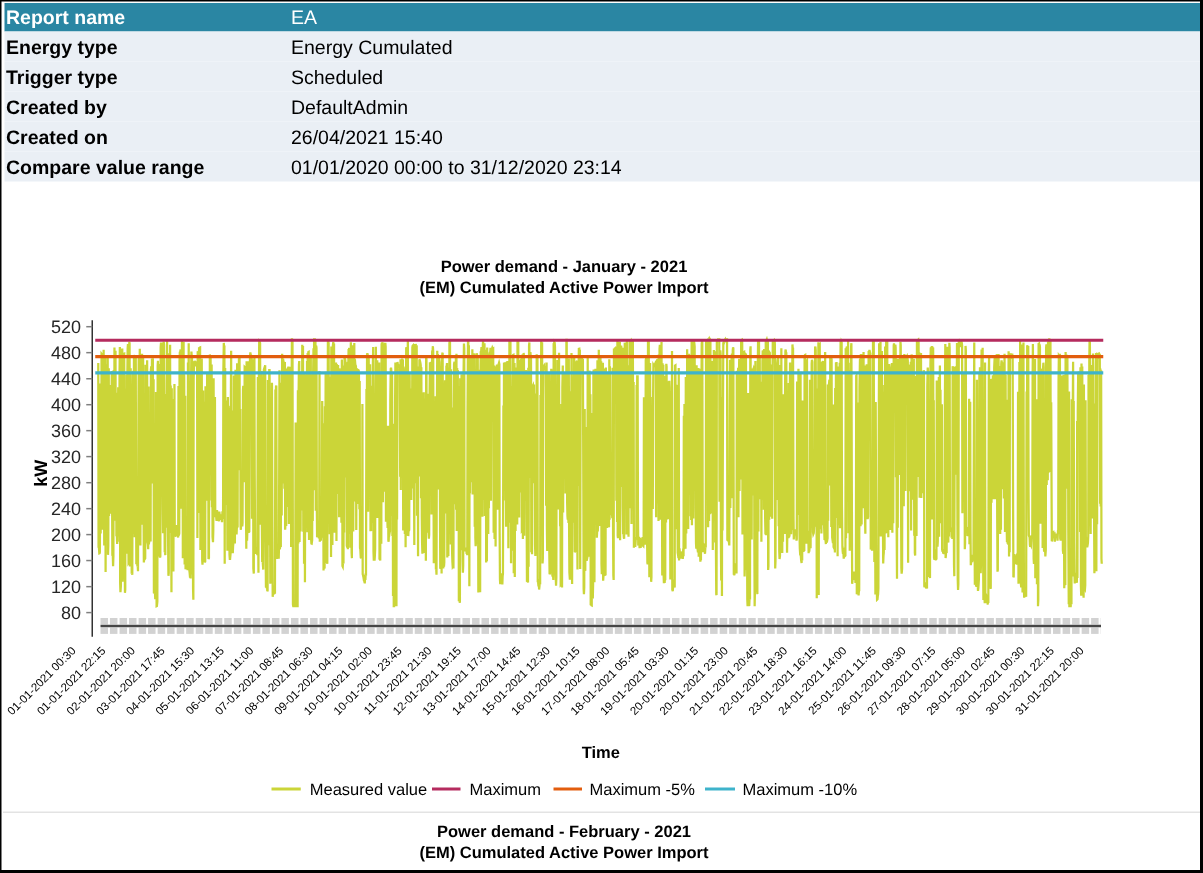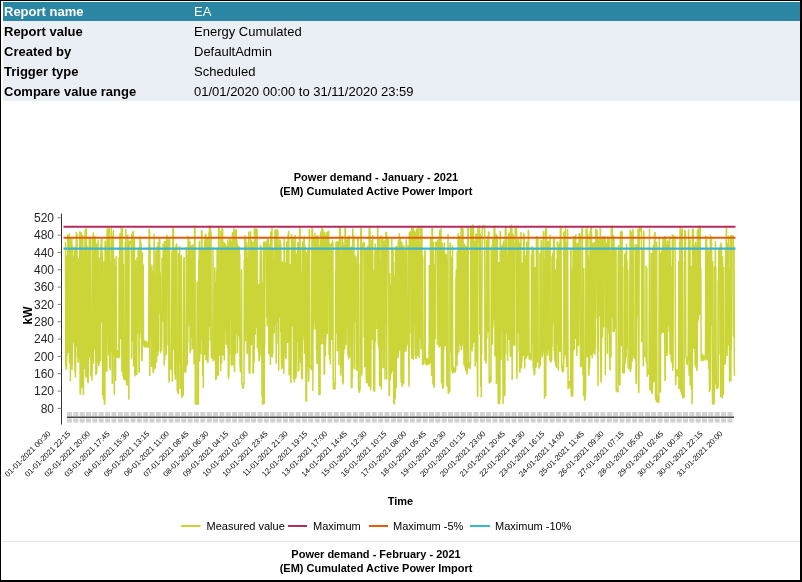--- a/index.html
+++ b/index.html
@@ -12,34 +12,38 @@
 </style></head>
 <body>
 <div class="frame"></div>
 <table class="info">
 <tbody>
       <tr class="hdr">
         <td class="l">Report name</td>
         <td>EA</td>
       </tr>
 <tr class="row">
-        <td class="l">Report value</td>
+        <td class="l">Energy type</td>
         <td>Energy Cumulated</td>
+      </tr>
+<tr class="row">
+        <td class="l">Trigger type</td>
+        <td>Scheduled</td>
       </tr>
 <tr class="row">
         <td class="l">Created by</td>
         <td>DefaultAdmin</td>
       </tr>
 <tr class="row">
-        <td class="l">Trigger type</td>
-        <td>Scheduled</td>
+        <td class="l">Created on</td>
+        <td>26/04/2021 15:40</td>
       </tr>
 <tr class="row">
         <td class="l">Compare value range</td>
-        <td>01/01/2020 00:00 to 31/11/2020 23:59</td>
+        <td>01/01/2020 00:00 to 31/12/2020 23:14</td>
       </tr>
 </tbody>
   </table>
 <svg width="802" height="582" style="position:absolute;left:0;top:0;">
 <text x="376" y="181" text-anchor="middle" font-size="11" font-weight="bold" fill="#000">Power demand - January - 2021</text>
 <text x="376" y="195" text-anchor="middle" font-size="11" font-weight="bold" fill="#000">(EM) Cumulated Active Power Import</text>
 <polyline points="65.5,242.0 65.7,364.4 65.9,364.4 66.2,368.9 66.4,368.8 66.6,367.9 66.8,255.6 67.1,355.7 67.3,269.8 67.5,344.6 67.7,235.9 68.0,236.3 68.2,238.9 68.4,236.9 68.6,353.1 68.9,273.6 69.1,233.2 69.3,324.8 69.5,363.6 69.8,259.8 70.0,353.9 70.2,237.6 70.4,381.4 70.7,280.0 70.9,245.2 71.1,335.3 71.3,242.8 71.6,317.8 71.8,238.5 72.0,369.9 72.2,363.5 72.5,245.5 72.7,344.0 72.9,257.5 73.1,259.4 73.4,260.7 73.6,259.6 73.8,342.5 74.0,256.7 74.3,329.6 74.5,247.3 74.7,325.9 74.9,370.1 75.2,370.4 75.4,377.5 75.6,370.9 75.8,246.6 76.1,335.0 76.3,231.7 76.5,347.1 76.7,256.8 77.0,233.9 77.2,322.3 77.4,261.8 77.6,356.8 77.9,356.8 78.1,362.7 78.3,356.7 78.5,361.2 78.8,258.1 79.0,352.4 79.2,355.9 79.4,357.5 79.7,248.4 79.9,231.3 80.1,388.8 80.3,394.8 80.6,390.4 80.8,235.5 81.0,234.4 81.2,235.2 81.5,232.4 81.7,387.8 81.9,380.1 82.1,259.0 82.4,237.1 82.6,235.9 82.8,235.8 83.0,334.7 83.3,395.2 83.5,392.9 83.7,259.2 83.9,324.0 84.2,369.1 84.4,249.9 84.6,327.0 84.8,258.4 85.1,232.3 85.3,229.3 85.5,345.6 85.7,375.1 86.0,374.6 86.2,227.9 86.4,229.1 86.6,377.7 86.9,266.9 87.1,245.5 87.3,339.6 87.5,266.9 87.8,382.5 88.0,380.9 88.2,383.2 88.4,283.0 88.7,249.0 88.9,247.3 89.1,355.8 89.3,236.6 89.6,239.7 89.8,358.1 90.0,236.9 90.2,342.9 90.5,237.6 90.7,331.9 90.9,376.1 91.1,373.6 91.4,373.5 91.6,377.6 91.8,377.1 92.0,380.8 92.3,276.5 92.5,237.0 92.7,351.5 92.9,255.3 93.2,232.5 93.4,358.3 93.6,363.7 93.8,265.4 94.1,240.2 94.3,349.8 94.5,246.7 94.7,235.8 95.0,317.7 95.2,245.0 95.4,237.5 95.6,318.2 95.9,375.0 96.1,372.7 96.3,373.0 96.5,372.7 96.8,372.3 97.0,243.2 97.2,320.0 97.4,244.0 97.7,245.4 97.9,361.2 98.1,240.1 98.3,361.3 98.6,362.8 98.8,366.1 99.0,257.7 99.2,362.8 99.5,360.9 99.7,357.4 99.9,357.4 100.1,360.2 100.4,360.2 100.6,246.7 100.8,244.3 101.0,322.4 101.3,239.0 101.5,242.6 101.7,242.8 101.9,238.8 102.2,322.2 102.4,252.9 102.6,395.0 102.8,395.1 103.1,395.2 103.3,394.4 103.5,399.4 103.7,394.3 104.0,261.3 104.2,322.3 104.4,404.1 104.6,404.0 104.9,401.2 105.1,243.8 105.3,240.5 105.5,337.1 105.8,242.7 106.0,335.8 106.2,366.1 106.4,370.4 106.7,371.7 106.9,370.7 107.1,231.7 107.3,229.1 107.6,229.1 107.8,232.0 108.0,330.2 108.2,282.0 108.5,336.5 108.7,355.5 108.9,284.5 109.1,227.7 109.4,229.9 109.6,330.0 109.8,368.1 110.0,367.5 110.2,370.1 110.5,262.6 110.7,349.1 110.9,351.8 111.1,274.8 111.4,226.9 111.6,341.0 111.8,256.1 112.0,353.9 112.3,383.9 112.5,381.9 112.7,275.1 112.9,235.5 113.2,328.8 113.4,229.9 113.6,355.4 113.8,257.0 114.1,327.7 114.3,394.9 114.5,258.9 114.7,346.3 115.0,377.7 115.2,379.6 115.4,374.9 115.6,381.0 115.9,266.0 116.1,317.6 116.3,256.0 116.5,357.0 116.8,357.1 117.0,355.5 117.2,355.2 117.4,357.4 117.7,350.0 117.9,357.7 118.1,351.8 118.3,353.5 118.6,354.2 118.8,358.4 119.0,257.3 119.2,357.0 119.5,355.6 119.7,240.7 119.9,234.5 120.1,235.0 120.4,233.0 120.6,315.4 120.8,271.9 121.0,339.2 121.3,227.3 121.5,315.0 121.7,260.5 121.9,372.2 122.2,272.8 122.4,227.9 122.6,354.4 122.8,249.5 123.1,376.4 123.3,370.4 123.5,263.8 123.7,379.5 124.0,378.2 124.2,376.3 124.4,378.4 124.6,374.6 124.9,374.2 125.1,380.1 125.3,241.7 125.5,317.9 125.8,228.9 126.0,329.2 126.2,379.8 126.4,381.5 126.7,385.1 126.9,380.8 127.1,385.7 127.3,259.8 127.6,234.4 127.8,237.3 128.0,236.7 128.2,383.0 128.5,266.8 128.7,392.1 128.9,399.8 129.1,252.9 129.4,240.9 129.6,241.7 129.8,240.6 130.0,241.3 130.3,244.2 130.5,241.2 130.7,244.0 130.9,240.9 131.2,242.3 131.4,244.0 131.6,358.7 131.8,234.1 132.1,235.6 132.3,234.1 132.5,342.0 132.7,232.2 133.0,232.2 133.2,231.8 133.4,231.7 133.6,366.6 133.9,268.4 134.1,355.7 134.3,239.7 134.5,239.7 134.8,373.5 135.0,376.4 135.2,370.3 135.4,260.3 135.7,373.3 135.9,267.8 136.1,344.3 136.3,368.1 136.6,374.9 136.8,374.4 137.0,257.5 137.2,260.4 137.5,333.8 137.7,270.5 137.9,325.4 138.1,248.9 138.4,249.8 138.6,249.3 138.8,248.5 139.0,372.7 139.3,372.0 139.5,259.5 139.7,333.6 139.9,236.3 140.2,238.7 140.4,237.8 140.6,316.9 140.8,244.7 141.1,243.0 141.3,338.1 141.5,261.5 141.7,357.9 142.0,361.5 142.2,353.3 142.4,252.2 142.6,318.1 142.9,272.9 143.1,344.9 143.3,264.6 143.5,343.0 143.8,343.8 144.0,340.1 144.2,345.7 144.4,347.3 144.7,340.0 144.9,346.0 145.1,343.7 145.3,347.3 145.6,345.8 145.8,345.8 146.0,347.6 146.2,341.1 146.5,343.4 146.7,346.6 146.9,344.3 147.1,343.0 147.4,345.6 147.6,346.4 147.8,345.0 148.0,348.2 148.3,340.9 148.5,343.5 148.7,345.9 148.9,247.4 149.2,228.6 149.4,232.1 149.6,230.4 149.8,375.9 150.1,245.4 150.3,319.6 150.5,267.0 150.7,335.1 151.0,268.5 151.2,336.6 151.4,280.5 151.6,367.1 151.9,264.6 152.1,325.5 152.3,270.5 152.5,329.4 152.8,271.8 153.0,369.7 153.2,372.6 153.4,372.6 153.7,369.1 153.9,269.6 154.1,233.8 154.3,363.4 154.6,273.7 154.8,330.9 155.0,277.9 155.2,368.8 155.4,364.0 155.7,360.9 155.9,250.3 156.1,344.8 156.3,271.4 156.6,362.4 156.8,266.7 157.0,246.5 157.2,329.1 157.5,268.1 157.7,356.3 157.9,351.7 158.1,242.2 158.4,351.6 158.6,250.2 158.8,313.5 159.0,259.5 159.3,238.8 159.5,240.2 159.7,238.3 159.9,313.4 160.2,272.6 160.4,350.6 160.6,353.2 160.8,345.9 161.1,347.4 161.3,348.9 161.5,350.9 161.7,348.6 162.0,259.9 162.2,257.3 162.4,260.1 162.6,258.3 162.9,321.5 163.1,244.6 163.3,244.8 163.5,247.2 163.8,247.5 164.0,341.3 164.2,365.8 164.4,240.9 164.7,360.4 164.9,354.5 165.1,243.0 165.3,343.3 165.6,240.8 165.8,355.3 166.0,351.2 166.2,354.8 166.5,246.6 166.7,237.5 166.9,234.9 167.1,236.6 167.4,236.8 167.6,237.3 167.8,238.5 168.0,345.8 168.3,241.7 168.5,239.8 168.7,242.0 168.9,379.0 169.2,382.4 169.4,268.6 169.6,238.0 169.8,315.2 170.1,368.5 170.3,366.3 170.5,364.7 170.7,369.3 171.0,367.2 171.2,364.9 171.4,368.0 171.6,370.1 171.9,251.3 172.1,353.8 172.3,381.8 172.5,262.0 172.8,227.7 173.0,228.0 173.2,227.9 173.4,228.7 173.7,349.8 173.9,258.1 174.1,329.9 174.3,247.4 174.6,352.0 174.8,374.7 175.0,373.4 175.2,375.3 175.5,379.7 175.7,260.2 175.9,246.4 176.1,245.8 176.4,246.9 176.6,244.4 176.8,243.5 177.0,356.2 177.3,391.6 177.5,387.4 177.7,392.2 177.9,387.2 178.2,394.2 178.4,393.7 178.6,253.3 178.8,363.5 179.1,271.3 179.3,331.3 179.5,246.8 179.7,246.8 180.0,320.5 180.2,389.1 180.4,385.9 180.6,381.6 180.9,383.0 181.1,383.5 181.3,255.2 181.5,328.8 181.8,397.9 182.0,394.8 182.2,395.7 182.4,392.3 182.7,396.3 182.9,393.9 183.1,390.3 183.3,395.8 183.6,259.6 183.8,323.5 184.0,257.7 184.2,257.0 184.5,370.0 184.7,372.6 184.9,371.4 185.1,369.2 185.4,370.3 185.6,370.0 185.8,372.5 186.0,364.5 186.3,246.9 186.5,366.2 186.7,365.3 186.9,362.0 187.2,364.6 187.4,265.4 187.6,255.1 187.8,343.6 188.1,235.8 188.3,322.4 188.5,248.4 188.7,239.1 189.0,241.1 189.2,320.4 189.4,241.2 189.6,325.9 189.9,241.4 190.1,353.1 190.3,349.4 190.5,348.5 190.8,350.6 191.0,247.7 191.2,246.5 191.4,246.0 191.7,338.0 191.9,245.0 192.1,245.8 192.3,244.4 192.6,349.3 192.8,246.3 193.0,247.9 193.2,247.3 193.5,244.5 193.7,325.0 193.9,263.5 194.1,364.6 194.4,263.8 194.6,226.2 194.8,226.2 195.0,226.9 195.3,403.1 195.5,404.1 195.7,404.1 195.9,404.1 196.2,404.1 196.4,404.1 196.6,401.2 196.8,404.1 197.1,281.7 197.3,403.7 197.5,404.1 197.7,404.1 198.0,402.9 198.2,404.1 198.4,404.1 198.6,260.2 198.9,362.3 199.1,259.9 199.3,243.1 199.5,240.7 199.7,361.3 200.0,282.9 200.2,247.9 200.4,354.3 200.6,270.2 200.9,340.3 201.1,254.6 201.3,318.7 201.5,229.8 201.8,320.7 202.0,230.7 202.2,354.5 202.4,270.7 202.7,375.8 202.9,265.3 203.1,248.5 203.3,388.1 203.6,250.1 203.8,350.2 204.0,255.5 204.2,321.4 204.5,273.6 204.7,240.7 204.9,354.9 205.1,235.3 205.4,236.2 205.6,234.6 205.8,234.5 206.0,360.0 206.3,272.6 206.5,240.4 206.7,341.1 206.9,239.4 207.2,238.9 207.4,358.9 207.6,362.3 207.8,362.4 208.1,360.1 208.3,272.9 208.5,347.4 208.7,252.1 209.0,232.1 209.2,326.9 209.4,226.2 209.6,226.2 209.9,226.2 210.1,228.2 210.3,227.0 210.5,340.5 210.8,230.5 211.0,232.0 211.2,337.1 211.4,358.2 211.7,357.0 211.9,353.4 212.1,351.5 212.3,351.7 212.6,359.0 212.8,354.6 213.0,247.3 213.2,361.2 213.5,354.0 213.7,359.6 213.9,360.4 214.1,355.7 214.4,358.4 214.6,356.6 214.8,267.3 215.0,314.7 215.3,282.2 215.5,329.3 215.7,380.3 215.9,374.3 216.2,373.9 216.4,379.1 216.6,270.9 216.8,352.6 217.1,247.9 217.3,345.8 217.5,276.0 217.7,373.2 218.0,372.7 218.2,375.9 218.4,281.7 218.6,227.9 218.9,227.7 219.1,228.9 219.3,338.8 219.5,273.5 219.8,356.1 220.0,258.5 220.2,353.9 220.4,251.1 220.7,371.3 220.9,231.0 221.1,351.5 221.3,277.0 221.6,363.4 221.8,231.9 222.0,229.8 222.2,228.1 222.5,231.5 222.7,229.0 222.9,355.2 223.1,265.7 223.4,334.8 223.6,262.2 223.8,336.5 224.0,241.7 224.3,360.6 224.5,242.7 224.7,329.3 224.9,245.5 225.2,245.7 225.4,243.4 225.6,313.3 225.8,248.0 226.1,344.8 226.3,245.6 226.5,248.2 226.7,326.8 227.0,258.4 227.2,318.2 227.4,255.7 227.6,348.5 227.9,239.6 228.1,262.7 228.3,377.4 228.5,377.8 228.8,372.8 229.0,375.7 229.2,243.6 229.4,355.0 229.7,238.4 229.9,239.2 230.1,239.5 230.3,241.3 230.6,318.4 230.8,242.9 231.0,242.7 231.2,363.8 231.5,365.0 231.7,360.1 231.9,366.2 232.1,248.8 232.4,232.6 232.6,233.6 232.8,232.0 233.0,356.0 233.3,251.5 233.5,365.1 233.7,249.2 233.9,228.1 234.2,339.7 234.4,368.7 234.6,372.1 234.8,252.9 235.1,232.9 235.3,230.1 235.5,354.3 235.7,262.9 236.0,332.6 236.2,228.7 236.4,334.3 236.6,239.6 236.9,243.3 237.1,243.5 237.3,244.3 237.5,353.3 237.8,266.1 238.0,245.5 238.2,336.0 238.4,268.4 238.7,246.1 238.9,247.9 239.1,246.6 239.3,249.4 239.6,339.5 239.8,254.0 240.0,365.4 240.2,366.0 240.5,371.7 240.7,372.2 240.9,366.1 241.1,369.1 241.4,369.6 241.6,269.4 241.8,382.8 242.0,383.5 242.3,384.9 242.5,386.2 242.7,386.1 242.9,387.7 243.2,388.9 243.4,383.2 243.6,386.6 243.8,382.2 244.0,383.9 244.3,259.4 244.5,329.7 244.7,236.6 244.9,235.5 245.2,236.8 245.4,341.2 245.6,239.1 245.8,238.9 246.1,327.6 246.3,243.4 246.5,244.4 246.7,242.8 247.0,354.1 247.2,350.8 247.4,354.0 247.6,257.1 247.9,348.6 248.1,272.7 248.3,332.4 248.5,247.4 248.8,231.4 249.0,367.8 249.2,373.8 249.4,368.1 249.7,373.8 249.9,370.7 250.1,365.6 250.3,269.1 250.6,231.2 250.8,345.1 251.0,240.6 251.2,338.2 251.5,240.2 251.7,345.3 251.9,243.4 252.1,243.7 252.4,243.2 252.6,242.2 252.8,241.7 253.0,371.5 253.3,371.2 253.5,373.7 253.7,249.5 253.9,330.8 254.2,362.5 254.4,229.5 254.6,228.5 254.8,229.6 255.1,228.2 255.3,334.8 255.5,250.7 255.7,230.1 256.0,229.8 256.2,233.3 256.4,230.4 256.6,327.9 256.9,228.5 257.1,231.2 257.3,347.8 257.5,345.3 257.8,345.5 258.0,342.4 258.2,343.0 258.4,352.0 258.7,283.8 258.9,360.1 259.1,361.2 259.3,355.7 259.6,356.1 259.8,354.8 260.0,354.0 260.2,266.7 260.5,245.9 260.7,245.1 260.9,247.1 261.1,343.8 261.4,249.4 261.6,357.4 261.8,283.8 262.0,397.4 262.3,283.2 262.5,404.1 262.7,404.1 262.9,282.5 263.2,404.1 263.4,269.0 263.6,241.7 263.8,404.1 264.1,402.5 264.3,404.1 264.5,255.8 264.7,346.4 265.0,241.3 265.2,242.9 265.4,244.6 265.6,244.4 265.9,242.9 266.1,244.2 266.3,244.2 266.5,244.0 266.8,317.8 267.0,239.5 267.2,326.6 267.4,242.3 267.7,242.8 267.9,240.7 268.1,239.1 268.3,240.4 268.6,240.4 268.8,353.7 269.0,244.4 269.2,245.9 269.5,341.6 269.7,258.1 269.9,356.0 270.1,259.8 270.4,364.9 270.6,268.9 270.8,232.1 271.0,231.5 271.3,322.1 271.5,357.1 271.7,252.1 271.9,226.2 272.2,357.4 272.4,352.0 272.6,353.9 272.8,353.2 273.1,248.3 273.3,321.7 273.5,259.0 273.7,322.4 274.0,263.8 274.2,333.4 274.4,270.1 274.6,322.3 274.9,231.5 275.1,230.5 275.3,230.3 275.5,325.6 275.8,229.4 276.0,320.6 276.2,363.4 276.4,253.5 276.7,322.1 276.9,232.7 277.1,229.3 277.3,230.2 277.6,231.4 277.8,231.3 278.0,343.8 278.2,245.4 278.5,245.6 278.7,370.8 278.9,244.3 279.1,247.5 279.4,317.7 279.6,240.2 279.8,240.1 280.0,240.7 280.3,242.1 280.5,243.6 280.7,332.2 280.9,244.9 281.2,345.0 281.4,362.0 281.6,369.1 281.8,365.9 282.1,262.0 282.3,351.0 282.5,261.5 282.7,345.7 283.0,368.6 283.2,265.6 283.4,364.8 283.6,283.7 283.9,373.9 284.1,238.4 284.3,239.2 284.5,355.1 284.8,274.9 285.0,349.0 285.2,262.5 285.4,337.9 285.7,355.3 285.9,359.1 286.1,356.5 286.3,272.9 286.6,241.5 286.8,242.1 287.0,244.0 287.2,244.1 287.5,241.2 287.7,343.0 287.9,267.3 288.1,234.5 288.4,233.3 288.6,230.8 288.8,234.1 289.0,320.2 289.2,375.5 289.5,371.6 289.7,373.4 289.9,371.7 290.1,375.1 290.4,264.1 290.6,379.6 290.8,379.1 291.0,383.2 291.3,265.7 291.5,233.9 291.7,321.4 291.9,236.0 292.2,326.4 292.4,260.4 292.6,324.3 292.8,238.7 293.1,241.4 293.3,333.8 293.5,378.5 293.7,379.1 294.0,375.4 294.2,254.1 294.4,382.4 294.6,245.1 294.9,235.7 295.1,235.1 295.3,320.9 295.5,378.9 295.8,374.0 296.0,377.7 296.2,374.8 296.4,266.7 296.7,253.5 296.9,340.8 297.1,271.6 297.3,342.3 297.6,243.8 297.8,244.2 298.0,242.0 298.2,371.7 298.5,367.2 298.7,369.8 298.9,370.7 299.1,245.0 299.4,333.2 299.6,228.9 299.8,227.2 300.0,226.3 300.3,339.1 300.5,363.0 300.7,246.2 300.9,342.1 301.2,271.6 301.4,368.1 301.6,374.6 301.8,377.7 302.1,377.2 302.3,379.0 302.5,269.7 302.7,242.7 303.0,241.1 303.2,334.9 303.4,253.1 303.6,336.1 303.9,237.5 304.1,339.9 304.3,235.8 304.5,354.0 304.8,245.3 305.0,347.5 305.2,246.6 305.4,324.3 305.7,257.4 305.9,400.9 306.1,397.2 306.3,400.2 306.6,401.9 306.8,252.2 307.0,348.3 307.2,271.6 307.5,330.8 307.7,249.5 307.9,366.9 308.1,257.7 308.4,374.7 308.6,381.8 308.8,377.0 309.0,252.0 309.3,229.0 309.5,232.5 309.7,367.3 309.9,365.8 310.2,367.5 310.4,365.0 310.6,367.2 310.8,365.5 311.1,369.2 311.3,365.3 311.5,370.1 311.7,271.9 312.0,227.4 312.2,226.2 312.4,324.3 312.6,230.1 312.9,390.9 313.1,250.8 313.3,328.8 313.5,265.0 313.8,237.7 314.0,236.8 314.2,321.5 314.4,237.1 314.7,316.7 314.9,232.8 315.1,329.6 315.3,246.4 315.6,237.0 315.8,237.6 316.0,236.1 316.2,235.7 316.5,351.1 316.7,266.9 316.9,358.7 317.1,364.1 317.4,360.9 317.6,270.6 317.8,235.5 318.0,236.2 318.3,356.1 318.5,237.1 318.7,336.7 318.9,395.0 319.2,246.5 319.4,320.2 319.6,273.1 319.8,319.6 320.1,394.9 320.3,249.6 320.5,234.2 320.7,235.3 321.0,231.4 321.2,323.4 321.4,239.7 321.6,344.5 321.9,229.8 322.1,226.2 322.3,323.0 322.5,243.3 322.8,333.4 323.0,228.9 323.2,344.0 323.4,279.4 323.7,339.1 323.9,252.4 324.1,375.0 324.3,233.2 324.6,374.2 324.8,231.7 325.0,334.6 325.2,235.8 325.5,356.0 325.7,262.7 325.9,338.8 326.1,260.9 326.4,235.8 326.6,234.6 326.8,235.6 327.0,231.9 327.3,333.9 327.5,234.6 327.7,232.9 327.9,232.7 328.2,231.8 328.4,232.3 328.6,232.3 328.8,232.2 329.1,355.2 329.3,243.8 329.5,244.9 329.7,359.4 330.0,245.9 330.2,247.3 330.4,364.4 330.6,244.3 330.9,325.1 331.1,244.3 331.3,243.1 331.5,244.3 331.8,339.9 332.0,266.4 332.2,243.9 332.4,242.8 332.7,241.8 332.9,242.7 333.1,355.1 333.3,386.3 333.5,389.5 333.8,386.2 334.0,388.3 334.2,389.3 334.4,387.2 334.7,382.2 334.9,389.7 335.1,383.9 335.3,382.8 335.6,270.3 335.8,333.7 336.0,241.8 336.2,245.1 336.5,241.5 336.7,242.3 336.9,243.5 337.1,244.6 337.4,351.2 337.6,257.4 337.8,241.1 338.0,243.8 338.3,240.7 338.5,242.9 338.7,241.3 338.9,365.5 339.2,261.4 339.4,348.5 339.6,226.2 339.8,227.5 340.1,226.5 340.3,227.6 340.5,315.7 340.7,375.5 341.0,257.6 341.2,367.2 341.4,266.6 341.6,347.7 341.9,258.3 342.1,236.6 342.3,236.5 342.5,382.1 342.8,243.3 343.0,242.0 343.2,384.6 343.4,245.5 343.7,354.0 343.9,245.0 344.1,245.7 344.3,319.2 344.6,264.8 344.8,349.6 345.0,228.0 345.2,227.2 345.5,226.2 345.7,344.3 345.9,257.0 346.1,345.0 346.4,244.6 346.6,328.3 346.8,278.3 347.0,240.5 347.3,239.9 347.5,241.9 347.7,240.7 347.9,353.8 348.2,353.4 348.4,236.2 348.6,359.4 348.8,257.7 349.1,235.3 349.3,237.7 349.5,357.2 349.7,272.5 350.0,334.0 350.2,247.7 350.4,248.4 350.6,246.8 350.9,248.2 351.1,342.3 351.3,387.8 351.5,387.4 351.8,385.7 352.0,388.4 352.2,245.2 352.4,377.9 352.7,230.6 352.9,228.3 353.1,318.5 353.3,267.2 353.6,234.8 353.8,237.6 354.0,237.2 354.2,368.2 354.5,362.0 354.7,369.5 354.9,269.0 355.1,257.7 355.4,257.0 355.6,258.9 355.8,258.4 356.0,256.4 356.3,322.1 356.5,262.3 356.7,363.1 356.9,370.7 357.2,365.2 357.4,365.0 357.6,364.3 357.8,236.2 358.1,322.1 358.3,237.6 358.5,388.2 358.7,387.7 359.0,391.0 359.2,388.6 359.4,393.0 359.6,391.3 359.9,387.7 360.1,387.9 360.3,263.3 360.5,345.1 360.8,227.3 361.0,314.9 361.2,263.4 361.4,228.2 361.7,375.7 361.9,372.1 362.1,267.3 362.3,244.8 362.6,244.0 362.8,243.7 363.0,246.8 363.2,245.0 363.5,244.2 363.7,245.7 363.9,244.0 364.1,337.1 364.4,241.7 364.6,351.9 364.8,367.3 365.0,361.2 365.3,251.4 365.5,253.8 365.7,337.5 365.9,248.6 366.2,368.5 366.4,382.9 366.6,382.4 366.8,376.6 367.1,382.3 367.3,273.2 367.5,245.9 367.7,249.0 368.0,328.1 368.2,383.1 368.4,384.3 368.6,382.0 368.9,386.7 369.1,230.9 369.3,231.2 369.5,228.1 369.8,228.6 370.0,231.6 370.2,359.1 370.4,383.0 370.7,390.4 370.9,385.2 371.1,273.6 371.3,331.8 371.6,240.8 371.8,240.8 372.0,241.4 372.2,339.7 372.5,258.8 372.7,235.1 372.9,334.5 373.1,276.2 373.4,350.8 373.6,280.3 373.8,390.0 374.0,389.8 374.3,269.3 374.5,324.2 374.7,391.7 374.9,258.3 375.2,243.6 375.4,341.7 375.6,250.3 375.8,248.2 376.1,251.4 376.3,248.5 376.5,249.7 376.7,248.2 377.0,329.0 377.2,257.8 377.4,324.6 377.6,226.5 377.8,226.5 378.1,335.5 378.3,343.9 378.5,346.5 378.7,341.4 379.0,348.6 379.2,238.8 379.4,352.4 379.6,381.5 379.9,386.4 380.1,381.3 380.3,380.6 380.5,260.9 380.8,316.1 381.0,235.3 381.2,332.7 381.4,389.4 381.7,254.7 381.9,348.5 382.1,255.0 382.3,318.8 382.6,238.2 382.8,236.9 383.0,315.1 383.2,368.1 383.5,367.5 383.7,253.2 383.9,241.7 384.1,241.5 384.4,243.5 384.6,240.4 384.8,345.3 385.0,379.6 385.3,253.8 385.5,324.0 385.7,249.5 385.9,232.6 386.2,232.5 386.4,236.3 386.6,233.2 386.8,379.4 387.1,247.5 387.3,240.4 387.5,238.4 387.7,240.4 388.0,240.7 388.2,239.7 388.4,240.3 388.6,239.2 388.9,326.3 389.1,392.6 389.3,396.2 389.5,391.6 389.8,272.7 390.0,376.0 390.2,380.6 390.4,284.7 390.7,335.7 390.9,369.6 391.1,373.9 391.3,372.8 391.6,371.2 391.8,237.0 392.0,337.9 392.2,367.9 392.5,371.1 392.7,364.9 392.9,247.2 393.1,247.7 393.4,344.2 393.6,262.8 393.8,403.5 394.0,400.0 394.3,403.6 394.5,403.7 394.7,275.4 394.9,397.8 395.2,399.0 395.4,390.0 395.6,249.3 395.8,246.4 396.1,315.4 396.3,388.2 396.5,267.4 396.7,319.2 397.0,245.8 397.2,314.1 397.4,249.3 397.6,246.8 397.9,358.5 398.1,354.2 398.3,240.2 398.5,354.3 398.8,348.0 399.0,268.0 399.2,233.2 399.4,348.4 399.7,350.5 399.9,258.5 400.1,330.4 400.3,236.9 400.6,332.1 400.8,240.8 401.0,376.1 401.2,382.8 401.5,250.9 401.7,380.5 401.9,241.9 402.1,387.2 402.4,382.6 402.6,245.7 402.8,326.6 403.0,246.3 403.3,319.3 403.5,383.1 403.7,383.0 403.9,245.0 404.2,337.9 404.4,271.1 404.6,352.0 404.8,248.2 405.1,248.8 405.3,248.8 405.5,348.5 405.7,349.1 406.0,351.5 406.2,239.5 406.4,346.5 406.6,244.2 406.9,343.5 407.1,341.1 407.3,341.7 407.5,339.0 407.8,341.2 408.0,342.1 408.2,345.4 408.4,245.1 408.7,354.9 408.9,383.4 409.1,386.6 409.3,232.3 409.6,235.0 409.8,234.3 410.0,231.8 410.2,232.4 410.5,231.8 410.7,231.9 410.9,333.8 411.1,266.5 411.4,348.0 411.6,226.2 411.8,357.2 412.0,358.8 412.3,227.9 412.5,229.6 412.7,228.3 412.9,229.1 413.2,227.9 413.4,360.2 413.6,272.2 413.8,324.7 414.1,230.4 414.3,232.2 414.5,234.4 414.7,234.0 415.0,231.8 415.2,337.6 415.4,356.2 415.6,354.2 415.9,358.5 416.1,359.1 416.3,251.2 416.5,229.7 416.8,229.9 417.0,228.5 417.2,316.3 417.4,250.6 417.7,356.3 417.9,226.2 418.1,226.8 418.3,227.4 418.6,320.7 418.8,243.5 419.0,357.9 419.2,262.9 419.5,338.9 419.7,271.8 419.9,313.9 420.1,227.6 420.4,227.2 420.6,313.4 420.8,252.5 421.0,349.4 421.3,255.0 421.5,227.3 421.7,227.7 421.9,226.2 422.2,334.6 422.4,254.7 422.6,365.2 422.8,361.7 423.0,358.8 423.3,358.2 423.5,364.6 423.7,362.0 423.9,358.7 424.2,359.6 424.4,256.7 424.6,330.3 424.8,250.9 425.1,250.9 425.3,343.1 425.5,363.7 425.7,363.2 426.0,357.9 426.2,362.1 426.4,365.4 426.6,358.5 426.9,364.4 427.1,365.3 427.3,362.9 427.5,359.4 427.8,361.4 428.0,360.0 428.2,360.1 428.4,358.0 428.7,363.9 428.9,364.1 429.1,359.8 429.3,264.9 429.6,346.8 429.8,360.0 430.0,363.1 430.2,355.1 430.5,240.0 430.7,239.2 430.9,238.6 431.1,238.1 431.4,361.1 431.6,375.2 431.8,376.1 432.0,226.2 432.3,227.5 432.5,226.3 432.7,337.1 432.9,384.8 433.2,284.8 433.4,242.0 433.6,329.5 433.8,281.0 434.1,387.9 434.3,384.8 434.5,273.9 434.7,333.2 435.0,264.6 435.2,339.3 435.4,265.3 435.6,243.2 435.9,243.7 436.1,242.8 436.3,244.1 436.5,243.1 436.8,242.4 437.0,243.0 437.2,242.0 437.4,344.8 437.7,240.4 437.9,241.4 438.1,239.5 438.3,335.6 438.6,239.9 438.8,239.9 439.0,347.4 439.2,236.3 439.5,326.4 439.7,232.5 439.9,229.9 440.1,231.1 440.4,346.5 440.6,230.3 440.8,340.4 441.0,228.0 441.3,318.8 441.5,383.6 441.7,242.2 441.9,342.1 442.2,243.2 442.4,383.2 442.6,388.8 442.8,260.3 443.1,388.7 443.3,385.6 443.5,385.7 443.7,250.6 444.0,348.3 444.2,242.5 444.4,244.3 444.6,346.3 444.9,254.2 445.1,260.5 445.3,334.3 445.5,259.3 445.8,259.1 446.0,346.1 446.2,253.8 446.4,258.4 446.7,322.8 446.9,386.3 447.1,384.8 447.3,380.0 447.6,260.7 447.8,351.9 448.0,234.0 448.2,393.1 448.5,394.1 448.7,391.7 448.9,390.5 449.1,388.8 449.4,386.4 449.6,390.5 449.8,391.7 450.0,243.7 450.3,243.5 450.5,352.8 450.7,261.3 450.9,256.7 451.2,257.6 451.4,338.3 451.6,261.6 451.8,368.4 452.1,370.2 452.3,372.1 452.5,245.3 452.7,373.6 453.0,365.5 453.2,368.0 453.4,369.8 453.6,372.4 453.9,367.8 454.1,368.3 454.3,368.5 454.5,369.4 454.8,369.1 455.0,369.7 455.2,372.7 455.4,368.0 455.7,368.5 455.9,277.2 456.1,366.2 456.3,269.4 456.6,331.6 456.8,281.3 457.0,365.8 457.2,251.3 457.5,355.7 457.7,278.8 457.9,344.7 458.1,232.9 458.4,344.2 458.6,277.9 458.8,352.6 459.0,238.3 459.3,235.9 459.5,237.9 459.7,237.4 459.9,329.6 460.2,258.9 460.4,344.2 460.6,246.0 460.8,346.6 461.1,226.2 461.3,350.2 461.5,258.0 461.7,336.7 462.0,227.2 462.2,345.7 462.4,260.4 462.6,227.1 462.9,229.0 463.1,231.1 463.3,318.5 463.5,247.1 463.8,338.8 464.0,362.2 464.2,365.8 464.4,243.5 464.7,362.8 464.9,365.0 465.1,366.4 465.3,368.2 465.6,245.3 465.8,371.1 466.0,369.8 466.2,369.0 466.5,245.9 466.7,367.1 466.9,374.5 467.1,371.0 467.3,373.5 467.6,269.0 467.8,229.1 468.0,227.6 468.2,227.8 468.5,368.1 468.7,363.2 468.9,365.1 469.1,363.0 469.4,363.5 469.6,364.8 469.8,366.6 470.0,369.2 470.3,363.8 470.5,365.0 470.7,226.2 470.9,227.3 471.2,227.3 471.4,226.3 471.6,227.1 471.8,226.8 472.1,351.5 472.3,231.6 472.5,230.0 472.7,347.4 473.0,226.6 473.2,342.9 473.4,226.2 473.6,226.5 473.9,335.8 474.1,241.7 474.3,242.7 474.5,342.3 474.8,240.7 475.0,242.9 475.2,366.7 475.4,263.0 475.7,346.9 475.9,233.4 476.1,339.4 476.3,262.1 476.6,234.1 476.8,361.7 477.0,275.0 477.2,354.0 477.5,396.2 477.7,396.6 477.9,226.8 478.1,226.7 478.4,226.6 478.6,226.2 478.8,226.2 479.0,226.5 479.3,226.2 479.5,226.2 479.7,334.5 479.9,237.2 480.2,233.6 480.4,235.5 480.6,360.6 480.8,387.0 481.1,265.5 481.3,397.4 481.5,264.6 481.7,353.7 482.0,270.3 482.2,228.6 482.4,228.2 482.6,228.7 482.9,227.8 483.1,228.3 483.3,226.5 483.5,226.2 483.8,227.6 484.0,226.2 484.2,226.2 484.4,226.2 484.7,226.2 484.9,358.4 485.1,358.1 485.3,360.1 485.6,360.6 485.8,359.3 486.0,362.0 486.2,363.6 486.5,266.2 486.7,239.9 486.9,338.6 487.1,264.6 487.4,317.8 487.6,241.4 487.8,237.4 488.0,235.7 488.3,332.2 488.5,233.5 488.7,231.5 488.9,232.2 489.2,383.1 489.4,378.3 489.6,383.6 489.8,375.6 490.1,380.3 490.3,377.9 490.5,378.3 490.7,379.0 491.0,382.3 491.2,247.2 491.4,336.3 491.6,265.8 491.9,325.4 492.1,245.2 492.3,344.8 492.5,257.6 492.8,239.1 493.0,327.4 493.2,241.5 493.4,242.5 493.7,243.3 493.9,319.7 494.1,227.1 494.3,226.7 494.6,226.5 494.8,228.4 495.0,356.4 495.2,266.2 495.5,240.3 495.7,334.6 495.9,234.7 496.1,234.6 496.4,384.3 496.6,377.5 496.8,379.7 497.0,236.0 497.3,236.3 497.5,333.5 497.7,264.2 497.9,332.1 498.2,399.7 498.4,404.1 498.6,401.7 498.8,262.0 499.1,333.6 499.3,399.1 499.5,404.1 499.7,398.7 500.0,399.7 500.2,232.9 500.4,230.9 500.6,332.9 500.9,278.9 501.1,359.7 501.3,247.4 501.5,245.7 501.8,330.4 502.0,264.6 502.2,246.3 502.4,245.7 502.7,247.1 502.9,358.5 503.1,404.1 503.3,393.3 503.6,240.6 503.8,331.0 504.0,393.6 504.2,391.6 504.5,392.3 504.7,392.7 504.9,396.1 505.1,253.4 505.4,226.2 505.6,354.4 505.8,251.1 506.0,226.2 506.3,331.4 506.5,236.8 506.7,332.9 506.9,254.5 507.2,331.9 507.4,273.1 507.6,361.1 507.8,257.5 508.1,333.3 508.3,241.3 508.5,233.7 508.7,234.1 509.0,234.7 509.2,339.9 509.4,232.6 509.6,331.0 509.9,247.1 510.1,345.7 510.3,356.4 510.5,226.9 510.8,356.9 511.0,226.7 511.2,226.2 511.4,227.0 511.6,227.8 511.9,226.2 512.1,380.0 512.3,377.3 512.5,241.6 512.8,346.5 513.0,234.9 513.2,235.2 513.4,320.4 513.7,262.8 513.9,316.5 514.1,243.0 514.3,344.5 514.6,246.3 514.8,345.9 515.0,250.8 515.2,227.0 515.5,229.9 515.7,227.0 515.9,226.8 516.1,229.9 516.4,226.5 516.6,230.0 516.8,379.0 517.0,374.0 517.3,258.5 517.5,241.6 517.7,333.3 517.9,260.7 518.2,241.1 518.4,239.1 518.6,240.9 518.8,238.6 519.1,350.8 519.3,252.4 519.5,367.5 519.7,372.7 520.0,370.6 520.2,243.3 520.4,245.9 520.6,351.0 520.9,232.1 521.1,353.9 521.3,275.0 521.5,368.6 521.8,268.4 522.0,361.2 522.2,262.8 522.4,349.3 522.7,284.1 522.9,331.7 523.1,356.0 523.3,270.7 523.6,234.1 523.8,233.0 524.0,235.7 524.2,234.8 524.5,339.8 524.7,368.5 524.9,355.4 525.1,351.9 525.4,357.4 525.6,358.9 525.8,255.3 526.0,358.2 526.3,357.1 526.5,266.9 526.7,241.6 526.9,346.2 527.2,258.8 527.4,356.2 527.6,350.8 527.8,353.2 528.1,263.7 528.3,229.6 528.5,232.2 528.7,232.3 529.0,344.3 529.2,359.6 529.4,354.2 529.6,355.0 529.9,354.2 530.1,355.6 530.3,356.4 530.5,352.8 530.8,356.6 531.0,360.4 531.2,359.2 531.4,254.3 531.7,343.4 531.9,255.0 532.1,323.5 532.3,245.9 532.6,340.0 532.8,273.8 533.0,355.1 533.2,365.4 533.5,370.3 533.7,247.9 533.9,370.9 534.1,373.5 534.4,375.3 534.6,370.9 534.8,373.7 535.0,267.0 535.3,362.5 535.5,366.1 535.7,368.0 535.9,362.5 536.2,367.3 536.4,237.1 536.6,236.7 536.8,236.6 537.1,344.1 537.3,250.0 537.5,362.5 537.7,241.0 538.0,240.5 538.2,359.0 538.4,353.9 538.6,359.8 538.9,358.5 539.1,368.8 539.3,365.3 539.5,367.7 539.8,363.6 540.0,253.1 540.2,342.9 540.4,365.5 540.7,281.5 540.9,328.8 541.1,242.5 541.3,239.9 541.6,241.3 541.8,340.1 542.0,354.8 542.2,356.1 542.5,355.4 542.7,351.9 542.9,349.6 543.1,351.0 543.4,231.8 543.6,231.1 543.8,233.4 544.0,325.4 544.3,278.0 544.5,398.8 544.7,259.0 544.9,362.9 545.2,281.4 545.4,335.9 545.6,228.1 545.8,396.6 546.1,256.8 546.3,229.7 546.5,229.5 546.7,338.0 547.0,241.3 547.2,352.8 547.4,248.9 547.6,355.7 547.9,258.9 548.1,321.1 548.3,240.9 548.5,244.7 548.8,240.6 549.0,350.1 549.2,251.1 549.4,350.7 549.7,360.0 549.9,359.5 550.1,234.6 550.3,359.7 550.6,362.7 550.8,357.0 551.0,356.4 551.2,361.7 551.5,360.0 551.7,359.0 551.9,256.3 552.1,347.1 552.4,257.2 552.6,256.7 552.8,254.5 553.0,254.7 553.3,323.6 553.5,236.8 553.7,322.8 553.9,236.8 554.2,351.3 554.4,238.9 554.6,322.7 554.8,358.3 555.1,360.6 555.3,362.0 555.5,269.6 555.7,364.7 556.0,365.3 556.2,364.8 556.4,360.0 556.6,368.3 556.8,258.6 557.1,340.5 557.3,241.7 557.5,336.3 557.7,241.3 558.0,345.4 558.2,246.5 558.4,370.8 558.6,244.4 558.9,249.3 559.1,350.1 559.3,252.3 559.5,335.9 559.8,241.8 560.0,352.1 560.2,259.5 560.4,227.1 560.7,229.2 560.9,227.8 561.1,228.3 561.3,336.1 561.6,364.6 561.8,367.6 562.0,369.3 562.2,367.3 562.5,372.5 562.7,368.0 562.9,370.2 563.1,365.0 563.4,370.6 563.6,370.4 563.8,232.1 564.0,358.9 564.3,232.9 564.5,231.0 564.7,232.2 564.9,231.0 565.2,327.3 565.4,226.7 565.6,355.5 565.8,241.8 566.1,344.4 566.3,246.8 566.5,367.1 566.7,269.9 567.0,246.8 567.2,353.1 567.4,231.0 567.6,228.8 567.9,328.9 568.1,389.2 568.3,387.4 568.5,382.5 568.8,385.9 569.0,381.1 569.2,386.6 569.4,381.1 569.7,382.3 569.9,383.9 570.1,381.9 570.3,388.7 570.6,382.6 570.8,250.5 571.0,250.2 571.2,396.1 571.5,395.4 571.7,268.4 571.9,394.0 572.1,390.9 572.4,397.0 572.6,394.0 572.8,393.7 573.0,257.9 573.3,239.8 573.5,239.3 573.7,350.8 573.9,236.8 574.2,236.8 574.4,349.7 574.6,263.1 574.8,241.9 575.1,242.0 575.3,338.9 575.5,271.1 575.7,234.6 576.0,333.2 576.2,254.3 576.4,248.4 576.6,338.8 576.9,355.9 577.1,243.6 577.3,246.3 577.5,341.5 577.8,242.8 578.0,342.5 578.2,344.4 578.4,346.0 578.7,344.5 578.9,261.6 579.1,234.0 579.3,237.1 579.6,233.3 579.8,234.0 580.0,235.1 580.2,235.7 580.5,366.4 580.7,361.5 580.9,360.4 581.1,359.3 581.4,367.2 581.6,360.6 581.8,362.7 582.0,226.2 582.3,346.5 582.5,226.2 582.7,335.5 582.9,374.7 583.2,269.3 583.4,332.4 583.6,396.3 583.8,268.0 584.1,360.8 584.3,393.1 584.5,391.6 584.7,399.8 585.0,399.5 585.2,397.4 585.4,396.3 585.6,392.3 585.9,269.5 586.1,228.8 586.3,335.8 586.5,282.3 586.8,231.5 587.0,227.8 587.2,357.6 587.4,235.7 587.7,234.6 587.9,234.0 588.1,354.3 588.3,261.1 588.6,346.8 588.8,375.6 589.0,370.6 589.2,368.5 589.5,256.7 589.7,366.7 589.9,270.3 590.1,231.0 590.4,355.7 590.6,263.5 590.8,226.2 591.0,354.0 591.3,270.5 591.5,226.2 591.7,355.3 591.9,265.0 592.2,358.2 592.4,243.7 592.6,246.7 592.8,242.7 593.1,245.2 593.3,325.7 593.5,270.8 593.7,353.3 594.0,262.0 594.2,247.6 594.4,322.0 594.6,242.0 594.9,355.1 595.1,250.9 595.3,338.7 595.5,348.9 595.8,230.4 596.0,228.9 596.2,232.1 596.4,230.3 596.7,232.9 596.9,229.8 597.1,231.8 597.3,318.2 597.6,239.1 597.8,355.6 598.0,385.9 598.2,271.5 598.5,351.8 598.7,239.2 598.9,242.1 599.1,242.7 599.4,240.4 599.6,240.0 599.8,243.0 600.0,316.6 600.3,227.9 600.5,230.2 600.7,335.9 600.9,378.7 601.1,382.4 601.4,379.2 601.6,254.8 601.8,238.5 602.0,326.5 602.3,260.5 602.5,337.5 602.7,244.1 602.9,236.1 603.2,239.0 603.4,237.1 603.6,327.4 603.8,241.4 604.1,241.4 604.3,238.8 604.5,237.8 604.7,237.4 605.0,238.8 605.2,240.4 605.4,375.2 605.6,283.7 605.9,243.8 606.1,243.9 606.3,245.0 606.5,245.4 606.8,327.5 607.0,260.7 607.2,241.2 607.4,353.7 607.7,236.4 607.9,237.2 608.1,238.4 608.3,332.0 608.6,241.7 608.8,333.1 609.0,280.8 609.2,239.1 609.5,357.1 609.7,280.8 609.9,368.6 610.1,370.4 610.4,250.7 610.6,327.1 610.8,282.1 611.0,357.4 611.3,226.2 611.5,227.9 611.7,226.2 611.9,226.7 612.2,226.4 612.4,228.0 612.6,318.0 612.8,234.9 613.1,331.9 613.3,242.0 613.5,243.1 613.7,329.7 614.0,235.4 614.2,332.0 614.4,249.6 614.6,316.0 614.9,248.1 615.1,249.0 615.3,248.2 615.5,328.8 615.8,246.9 616.0,247.8 616.2,390.7 616.4,391.4 616.7,388.3 616.9,390.3 617.1,390.8 617.3,390.3 617.6,389.8 617.8,389.5 618.0,392.4 618.2,257.0 618.5,245.1 618.7,248.1 618.9,351.1 619.1,384.6 619.4,380.2 619.6,380.1 619.8,382.3 620.0,385.4 620.3,242.7 620.5,232.1 620.7,232.0 620.9,320.3 621.2,230.6 621.4,346.3 621.6,231.0 621.8,233.9 622.1,231.7 622.3,319.4 622.5,266.8 622.7,371.7 623.0,373.2 623.2,366.2 623.4,373.1 623.6,368.7 623.9,373.6 624.1,368.9 624.3,373.1 624.5,253.7 624.8,359.9 625.0,364.4 625.2,360.8 625.4,266.3 625.7,339.6 625.9,251.3 626.1,357.9 626.3,269.7 626.6,243.6 626.8,348.8 627.0,259.8 627.2,324.0 627.5,275.8 627.7,345.8 627.9,269.5 628.1,366.5 628.4,367.9 628.6,366.4 628.8,369.1 629.0,367.5 629.3,366.0 629.5,369.4 629.7,365.7 629.9,272.8 630.2,229.4 630.4,372.0 630.6,370.3 630.8,365.4 631.1,368.8 631.3,264.3 631.5,352.8 631.7,231.2 632.0,361.0 632.2,361.7 632.4,275.4 632.6,357.6 632.9,228.5 633.1,231.9 633.3,353.9 633.5,353.8 633.8,353.0 634.0,353.6 634.2,353.0 634.4,358.5 634.7,356.4 634.9,359.3 635.1,244.2 635.3,245.4 635.6,246.3 635.8,334.4 636.0,376.3 636.2,384.1 636.5,246.8 636.7,244.8 636.9,245.3 637.1,244.3 637.4,246.0 637.6,316.5 637.8,271.7 638.0,228.7 638.3,350.4 638.5,386.5 638.7,393.3 638.9,389.7 639.2,226.7 639.4,228.3 639.6,227.7 639.8,226.9 640.1,227.1 640.3,230.7 640.5,230.6 640.7,226.7 641.0,227.8 641.2,228.7 641.4,230.5 641.6,342.2 641.9,250.2 642.1,257.2 642.3,254.7 642.5,319.0 642.8,249.4 643.0,248.3 643.2,366.2 643.4,361.9 643.7,230.6 643.9,233.6 644.1,350.5 644.3,353.0 644.6,353.0 644.8,351.6 645.0,357.3 645.2,352.6 645.4,357.4 645.7,351.4 645.9,355.2 646.1,265.8 646.3,362.8 646.6,361.0 646.8,267.8 647.0,353.3 647.2,376.8 647.5,374.2 647.7,369.8 647.9,371.5 648.1,374.7 648.4,372.3 648.6,370.3 648.8,373.8 649.0,369.7 649.3,276.3 649.5,228.4 649.7,352.7 649.9,389.9 650.2,384.5 650.4,386.2 650.6,389.4 650.8,391.0 651.1,386.3 651.3,253.1 651.5,391.4 651.7,385.8 652.0,393.9 652.2,392.2 652.4,389.5 652.6,385.8 652.9,248.3 653.1,345.6 653.3,244.8 653.5,375.8 653.8,382.2 654.0,375.6 654.2,257.0 654.4,233.0 654.7,235.9 654.9,356.1 655.1,231.8 655.3,351.9 655.6,400.0 655.8,398.9 656.0,397.2 656.2,395.0 656.5,402.2 656.7,241.7 656.9,398.3 657.1,395.9 657.4,396.6 657.6,401.6 657.8,398.3 658.0,402.1 658.3,398.3 658.5,403.1 658.7,398.7 658.9,402.1 659.2,247.4 659.4,238.1 659.6,354.3 659.8,252.6 660.1,390.8 660.3,389.3 660.5,392.6 660.7,256.4 661.0,335.1 661.2,253.3 661.4,253.3 661.6,328.1 661.9,250.1 662.1,330.2 662.3,264.8 662.5,332.9 662.8,245.0 663.0,240.5 663.2,238.3 663.4,332.8 663.7,271.7 663.9,237.8 664.1,239.0 664.3,237.3 664.6,236.1 664.8,344.4 665.0,381.1 665.2,379.9 665.5,261.5 665.7,236.0 665.9,353.4 666.1,251.7 666.4,245.1 666.6,244.0 666.8,356.0 667.0,251.7 667.3,353.2 667.5,242.9 667.7,240.3 667.9,241.7 668.2,242.0 668.4,323.5 668.6,256.3 668.8,326.2 669.1,266.0 669.3,332.3 669.5,261.8 669.7,235.9 670.0,354.7 670.2,282.9 670.4,249.7 670.6,350.4 670.9,266.5 671.1,348.2 671.3,361.3 671.5,359.6 671.8,362.5 672.0,356.8 672.2,363.2 672.4,234.2 672.7,371.0 672.9,270.4 673.1,368.1 673.3,237.3 673.6,236.5 673.8,236.7 674.0,235.6 674.2,237.8 674.5,237.3 674.7,236.7 674.9,236.6 675.1,237.6 675.4,339.0 675.6,384.9 675.8,384.3 676.0,371.5 676.3,369.3 676.5,375.1 676.7,375.9 676.9,372.2 677.2,370.2 677.4,373.5 677.6,371.5 677.8,376.4 678.1,369.0 678.3,371.7 678.5,370.5 678.7,261.2 679.0,389.1 679.2,385.0 679.4,382.7 679.6,241.4 679.9,355.4 680.1,226.2 680.3,337.5 680.5,387.9 680.8,391.6 681.0,243.8 681.2,229.6 681.4,328.4 681.7,395.0 681.9,391.2 682.1,267.7 682.3,228.3 682.6,393.4 682.8,398.5 683.0,391.4 683.2,394.7 683.5,395.1 683.7,391.9 683.9,396.5 684.1,397.9 684.4,261.0 684.6,332.5 684.8,230.2 685.0,231.0 685.3,233.3 685.5,230.6 685.7,327.8 685.9,356.8 686.2,357.7 686.4,357.9 686.6,363.3 686.8,364.5 687.1,363.2 687.3,363.6 687.5,359.8 687.7,356.9 688.0,359.2 688.2,357.4 688.4,253.3 688.6,229.3 688.9,320.8 689.1,372.5 689.3,376.0 689.5,255.4 689.8,355.0 690.0,239.4 690.2,385.5 690.4,380.9 690.6,383.9 690.9,382.6 691.1,266.2 691.3,388.8 691.5,388.8 691.8,266.1 692.0,404.1 692.2,400.2 692.4,229.2 692.7,229.0 692.9,231.2 693.1,229.5 693.3,231.4 693.6,349.1 693.8,246.2 694.0,246.4 694.2,249.2 694.5,343.6 694.7,277.8 694.9,250.5 695.1,365.4 695.4,244.9 695.6,241.8 695.8,244.7 696.0,366.8 696.3,367.7 696.5,366.0 696.7,364.6 696.9,370.9 697.2,366.4 697.4,232.1 697.6,229.6 697.8,323.3 698.1,230.4 698.3,229.7 698.5,320.1 698.7,227.6 699.0,315.2 699.2,227.5 699.4,226.2 699.6,226.2 699.9,227.9 700.1,228.0 700.3,226.9 700.5,314.6 700.8,268.2 701.0,317.7 701.2,360.8 701.4,360.4 701.7,356.9 701.9,355.6 702.1,355.1 702.3,354.9 702.6,356.8 702.8,356.2 703.0,356.0 703.2,361.1 703.5,355.8 703.7,356.8 703.9,356.1 704.1,358.1 704.4,355.8 704.6,357.8 704.8,357.2 705.0,360.5 705.3,354.5 705.5,354.6 705.7,254.9 705.9,237.1 706.2,237.6 706.4,236.9 706.6,235.9 706.8,358.8 707.1,360.3 707.3,271.7 707.5,345.7 707.7,250.3 708.0,358.2 708.2,254.2 708.4,327.4 708.6,367.0 708.9,369.2 709.1,249.9 709.3,334.3 709.5,392.2 709.8,383.9 710.0,388.2 710.2,390.1 710.4,234.6 710.7,316.1 710.9,236.4 711.1,237.6 711.3,240.5 711.6,240.1 711.8,325.8 712.0,278.3 712.2,353.5 712.5,402.9 712.7,261.0 712.9,404.1 713.1,404.1 713.4,404.1 713.6,404.1 713.8,404.1 714.0,401.6 714.3,402.8 714.5,266.2 714.7,340.5 714.9,384.3 715.2,270.3 715.4,241.1 715.6,324.3 715.8,267.4 716.1,362.6 716.3,382.7 716.5,388.9 716.7,387.1 717.0,386.0 717.2,384.8 717.4,381.8 717.6,387.1 717.9,388.5 718.1,280.6 718.3,385.4 718.5,274.4 718.8,248.5 719.0,249.6 719.2,247.8 719.4,250.2 719.7,250.3 719.9,250.3 720.1,354.6 720.3,244.9 720.6,390.5 720.8,397.2 721.0,242.4 721.2,354.4 721.5,244.4 721.7,346.4 721.9,391.5 722.1,393.0 722.4,398.5 722.6,256.3 722.8,388.1 723.0,392.2 723.3,392.8 723.5,390.1 723.7,266.9 723.9,360.9 724.2,361.5 724.4,358.3 724.6,359.2 724.8,364.9 725.1,363.2 725.3,361.7 725.5,357.3 725.7,249.9 726.0,349.5 726.2,240.9 726.4,226.2 726.6,228.9 726.9,341.2 727.1,356.0 727.3,268.0 727.5,243.9 727.8,244.0 728.0,244.2 728.2,345.7 728.4,262.7 728.7,235.7 728.9,345.0 729.1,269.0 729.3,328.1 729.6,382.1 729.8,376.1 730.0,379.4 730.2,376.1 730.5,248.1 730.7,235.3 730.9,380.9 731.1,264.2 731.4,349.5 731.6,236.0 731.8,236.1 732.0,236.0 732.3,239.3 732.5,236.4 732.7,236.2 732.9,238.3 733.2,235.8 733.4,335.8 733.6,245.7 733.8,337.6 734.1,246.9 734.3,372.5 734.5,375.8" fill="none" stroke="#cbd538" stroke-width="1.5"></polyline>
 <line x1="63.5" y1="226.8" x2="735.5" y2="226.8" stroke="#b52b5e" stroke-width="2.1"></line>
 <line x1="63.5" y1="237.7" x2="735.5" y2="237.7" stroke="#e25d0e" stroke-width="2.1"></line>
 <line x1="63.5" y1="248.6" x2="735.5" y2="248.6" stroke="#3eb3cb" stroke-width="2.1"></line>

